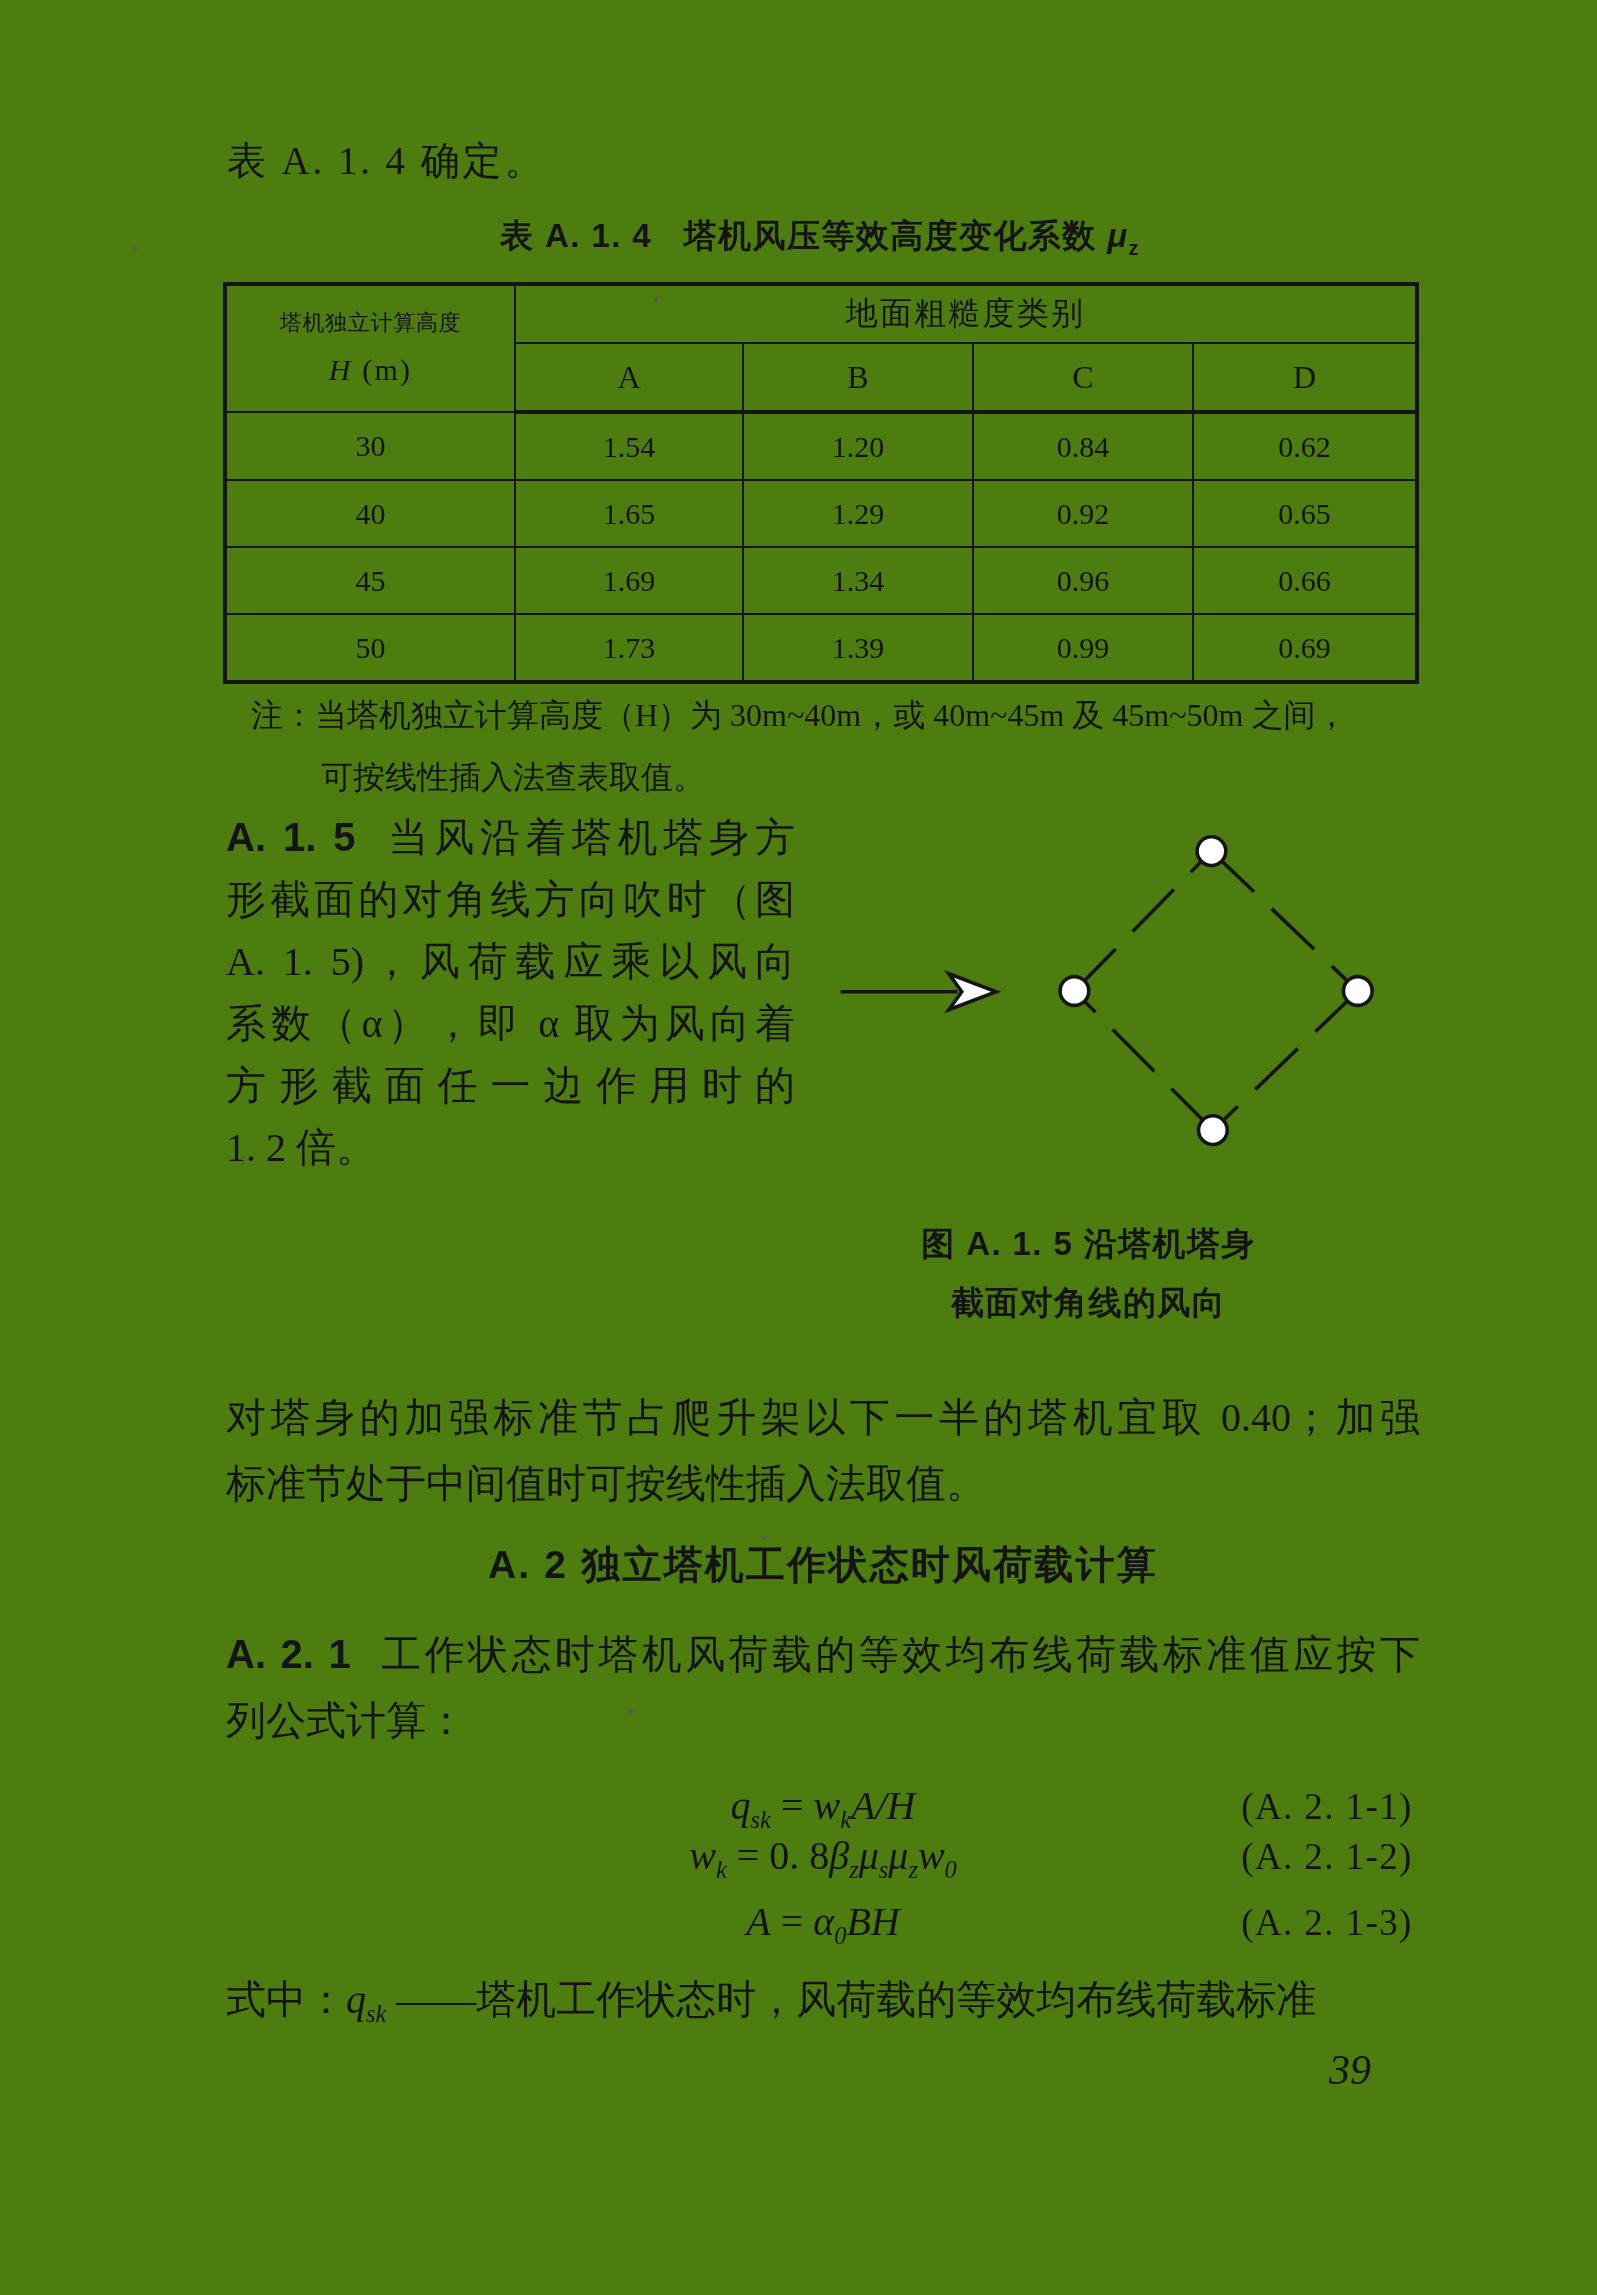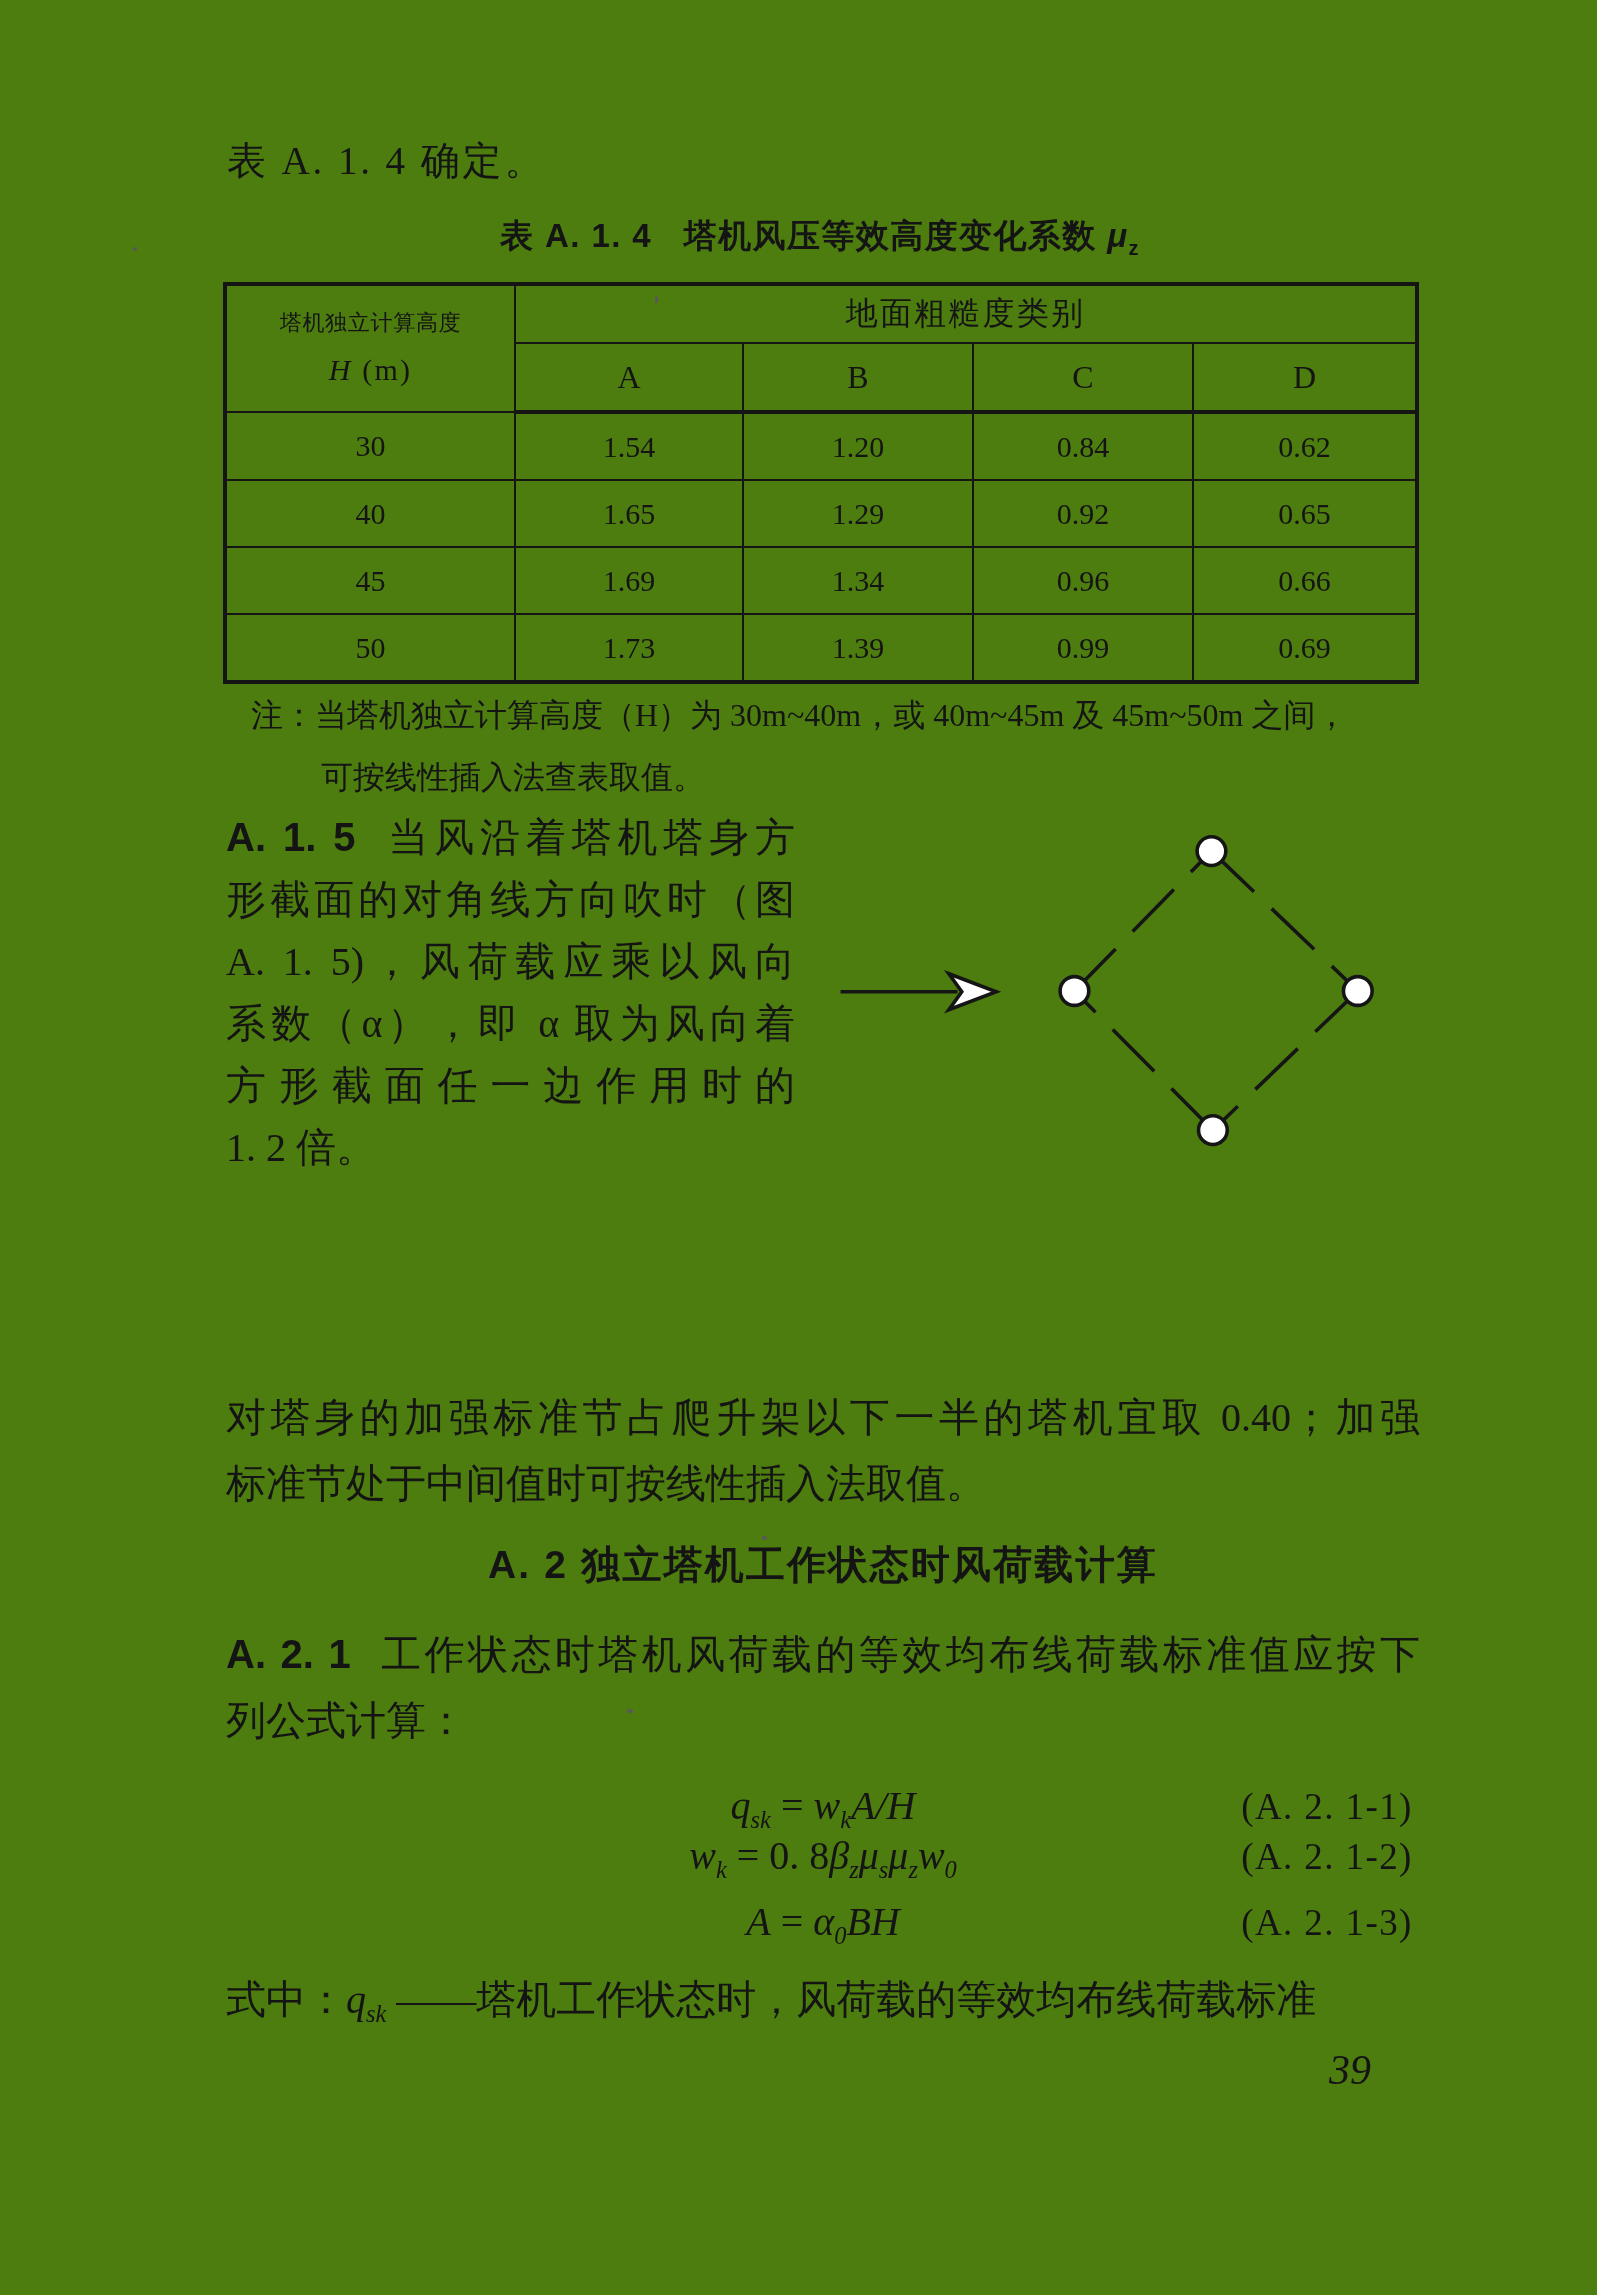--- a/index.html
+++ b/index.html
@@ -160,20 +160,24 @@
         <line x1="371" y1="230" x2="562" y2="35"></line>
       </g>
 
       <circle cx="562" cy="35" r="20" fill="#ffffff" stroke-width="5"></circle>
       <circle cx="766" cy="230" r="20" fill="#ffffff" stroke-width="5"></circle>
       <circle cx="564" cy="424" r="20" fill="#ffffff" stroke-width="5"></circle>
       <circle cx="371" cy="230" r="20" fill="#ffffff" stroke-width="5"></circle>
     </g>
   </svg>
 
+  <div class="abs figcap hei">
+    <div>图 A. 1. 5  沿塔机塔身</div>
+    <div>截面对角线的风向</div>
+  </div>
 
 
   <div class="para a16full bodytext">
     <div class="jline">对塔身的加强标准节占爬升架以下一半的塔机宜取 0.40；加强</div>
     <div class="line">标准节处于中间值时可按线性插入法取值。</div>
   </div>
 
   <div class="abs a2head hei">A. 2  独立塔机工作状态时风荷载计算</div>
 
   <div class="para a21 bodytext">

